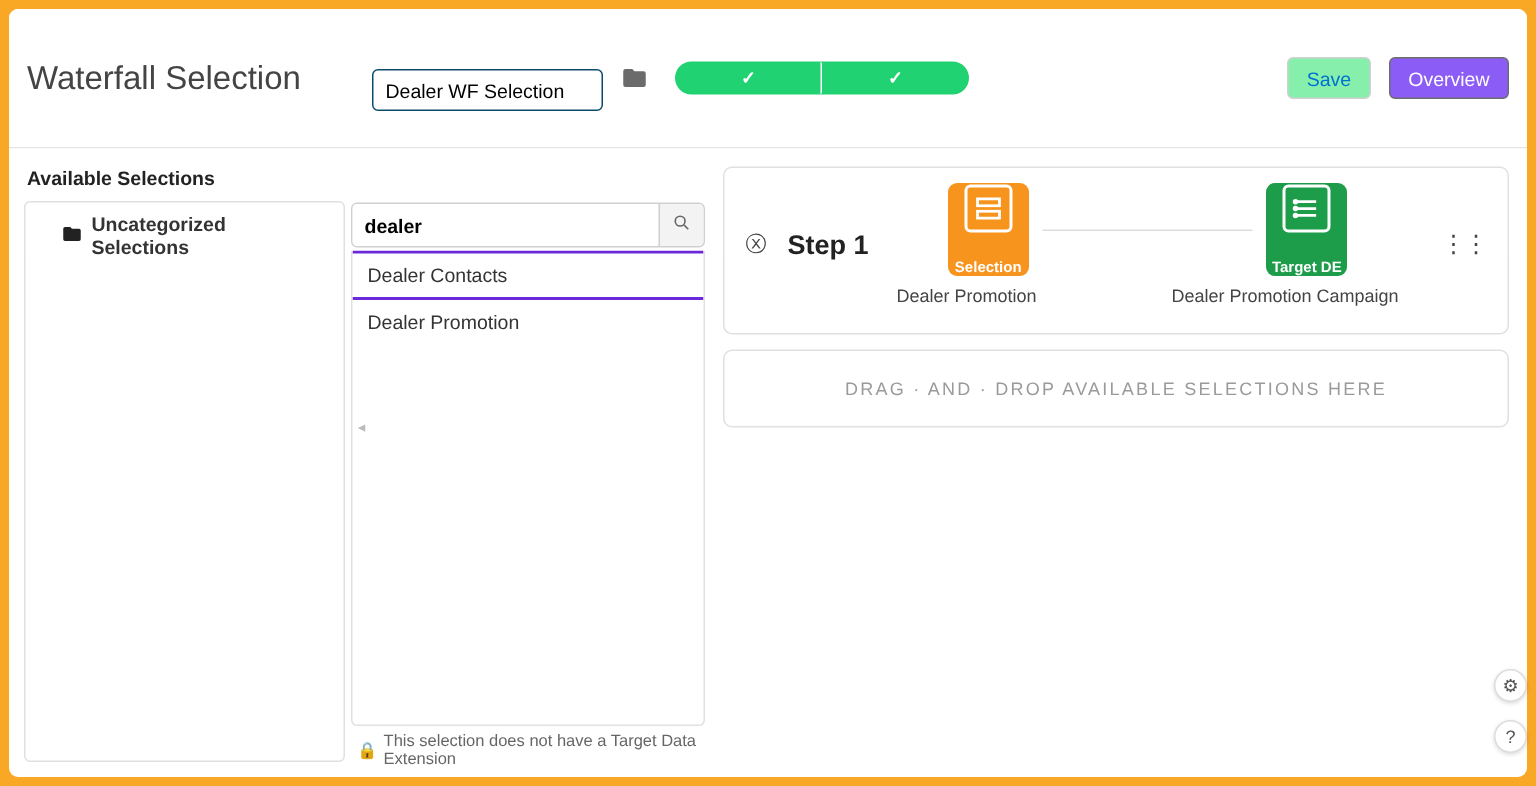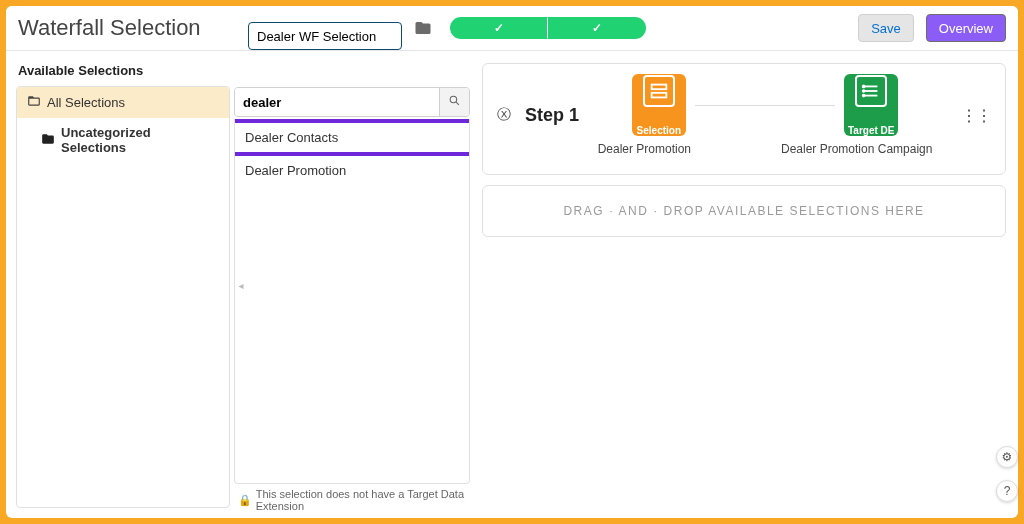--- a/index.html
+++ b/index.html
@@ -17,21 +17,21 @@
     margin: 6px;
     border-radius: 6px;
     height: calc(100% - 12px);
     display: flex;
     flex-direction: column;
     position: relative;
   }
   .header {
     display: flex;
     align-items: center;
-    padding: 0 12px;
+    padding: 24px 12px;
     border-bottom: 1px solid #e5e5e5;
     gap: 12px;
     background:#fff;
     border-radius:6px 6px 0 0;
   }
   .page-title {
     font-size: 22px;
     font-weight: 400;
     color: #444;
     flex: 0 0 auto;
@@ -90,21 +90,21 @@
     border-bottom: 11px solid transparent;
     border-left: 9px solid #fff;
   }
   .check { font-size: 12px; }
   .header-spacer { flex: 1; }
   .btn {
     border: 1px solid #d0d0d0;
     border-radius: 4px;
     padding: 4px 12px;
     font-size: 13px;
-    background: #e5e5e5;
+    background: #86efac;
     cursor: pointer;
     height: 28px;
   }
   .btn-save { color: #0070d2; }
   .btn-overview {
     background: #8b5cf6;
     color: #fff;
     border-color: #6d6d6d;
   }
 
@@ -178,21 +178,21 @@
   }
   .results {
     border:1px solid #e0e0e0;
     border-top:none;
     border-radius:0 0 4px 4px;
     flex:1;
     overflow:auto;
   }
   .result-row {
     padding:7px 10px;
-    border-top:4px solid #6d28d9;
+    border-top:2px solid #6d28d9;
     font-size:13px;
     color:#333;
     cursor:grab;
   }
   .foot-note {
     font-size:11px;
     color:#666;
     padding:4px 4px 6px;
     display:flex;
     align-items:center;
@@ -333,28 +333,20 @@
     </div>
     <div class="header-spacer"></div>
     <button class="btn btn-save">Save</button>
     <button class="btn btn-overview">Overview</button>
   </div>
 
   <div class="content">
     <div class="left">
       <div class="section-title">Available Selections</div>
       <div class="tree">
-        <div class="tree-item selected">
-          <span class="fi">
-            <svg width="14" height="14" viewBox="0 0 24 24">
-                <path fill="#444" d="M20 18H4V8h16m0-2h-8l-2-2H4a2 2 0 0 0-2 2v12a2 2 0 0 0 2 2h16a2 2 0 0 0 2-2V8a2 2 0 0 0-2-2z"></path>
-              </svg>
-          </span>
-          <span>All Selections</span>
-        </div>
         <div class="tree-item child">
           <span class="fi">
             <svg width="14" height="14" viewBox="0 0 24 24">
                 <path fill="#222" d="M10 4H4a2 2 0 0 0-2 2v12a2 2 0 0 0 2 2h16a2 2 0 0 0 2-2V8a2 2 0 0 0-2-2h-8l-2-2z"></path>
               </svg>
           </span>
           <span>Uncategorized Selections</span>
         </div>
       </div>
     </div>

